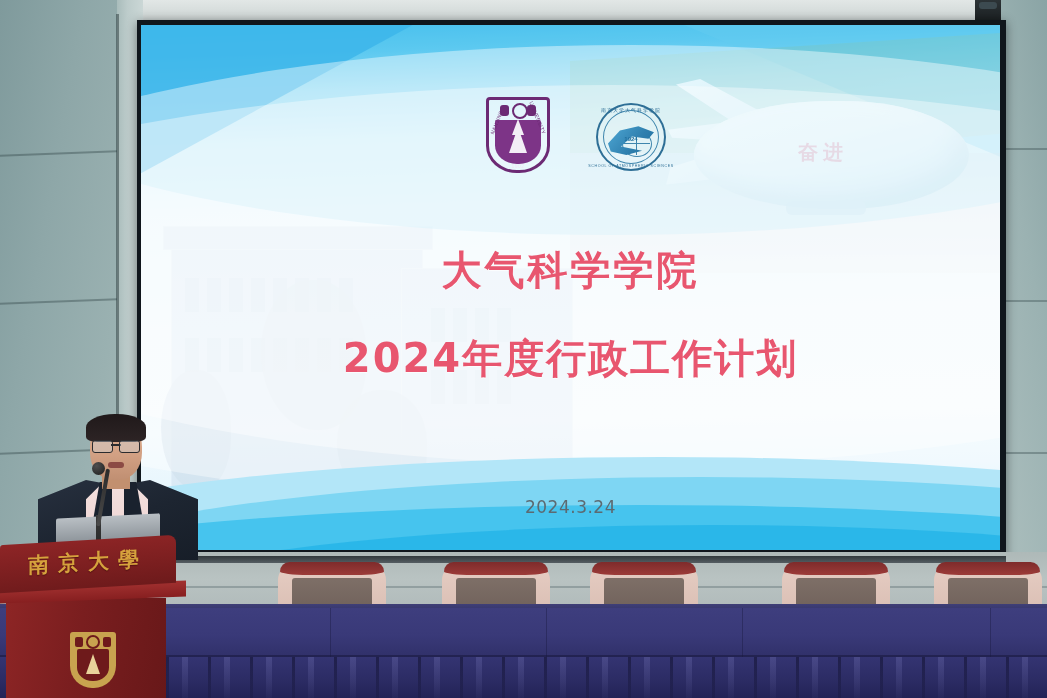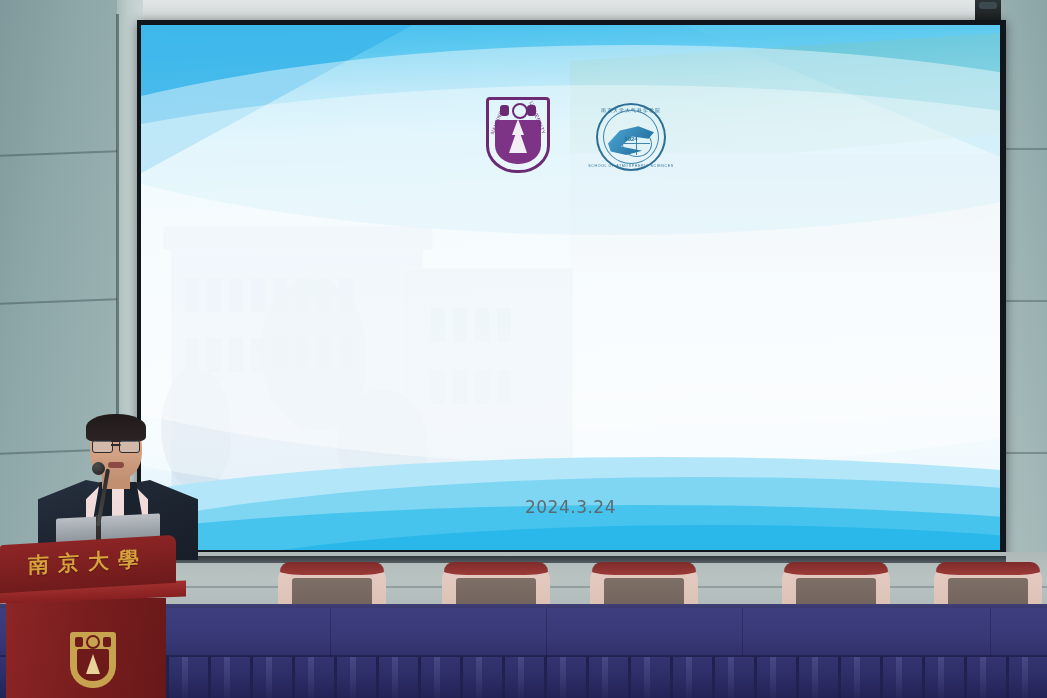--- a/index.html
+++ b/index.html
@@ -347,20 +347,28 @@
 
       <div class="slide-bg"></div>
       <div class="wedge-tl"></div>
       <div class="wedge-tr"></div>
 
       <div class="field">
         <div class="grass"></div>
         <div class="tarmac"></div>
       </div>
 
+      <div class="airship">
+        <div class="fin fin-top"></div>
+        <div class="fin fin-side"></div>
+        <div class="fin fin-bot"></div>
+        <div class="hull"></div>
+        <div class="gondola"></div>
+        <div class="airship-text">奋进</div>
+      </div>
 
       <div class="building">
         <div class="bl-block" style="left:20px;top:18px;width:250px;height:250px;"></div>
         <div class="bl-block" style="left:250px;top:48px;width:170px;height:225px;"></div>
         <div class="bl-block" style="left:12px;top:6px;width:268px;height:22px;"></div>
         <div class="bl-win" style="left:34px;top:58px;width:14px;height:34px;"></div>
         <div class="bl-win" style="left:56px;top:58px;width:14px;height:34px;"></div>
         <div class="bl-win" style="left:78px;top:58px;width:14px;height:34px;"></div>
         <div class="bl-win" style="left:100px;top:58px;width:14px;height:34px;"></div>
         <div class="bl-win" style="left:122px;top:58px;width:14px;height:34px;"></div>
@@ -418,20 +426,22 @@
           <div class="sas-ring"></div>
           <div class="sas-ring2"></div>
           <div class="sas-globe"></div>
           <div class="sas-swoosh"></div>
           <div class="sas-year">1924</div>
           <div class="sas-cn">南京大学大气科学学院</div>
           <div class="sas-en">SCHOOL OF ATMOSPHERIC SCIENCES</div>
         </div>
       </div>
 
+      <div class="slide-title">大气科学学院</div>
+      <div class="slide-subtitle">2024年度行政工作计划</div>
       <div class="slide-date">2024.3.24</div>
 
     </div>
   </div>
 
   <div class="stage-wall">
     <div class="ln"></div>
   </div>
   <div class="screen-shadow"></div>
 

